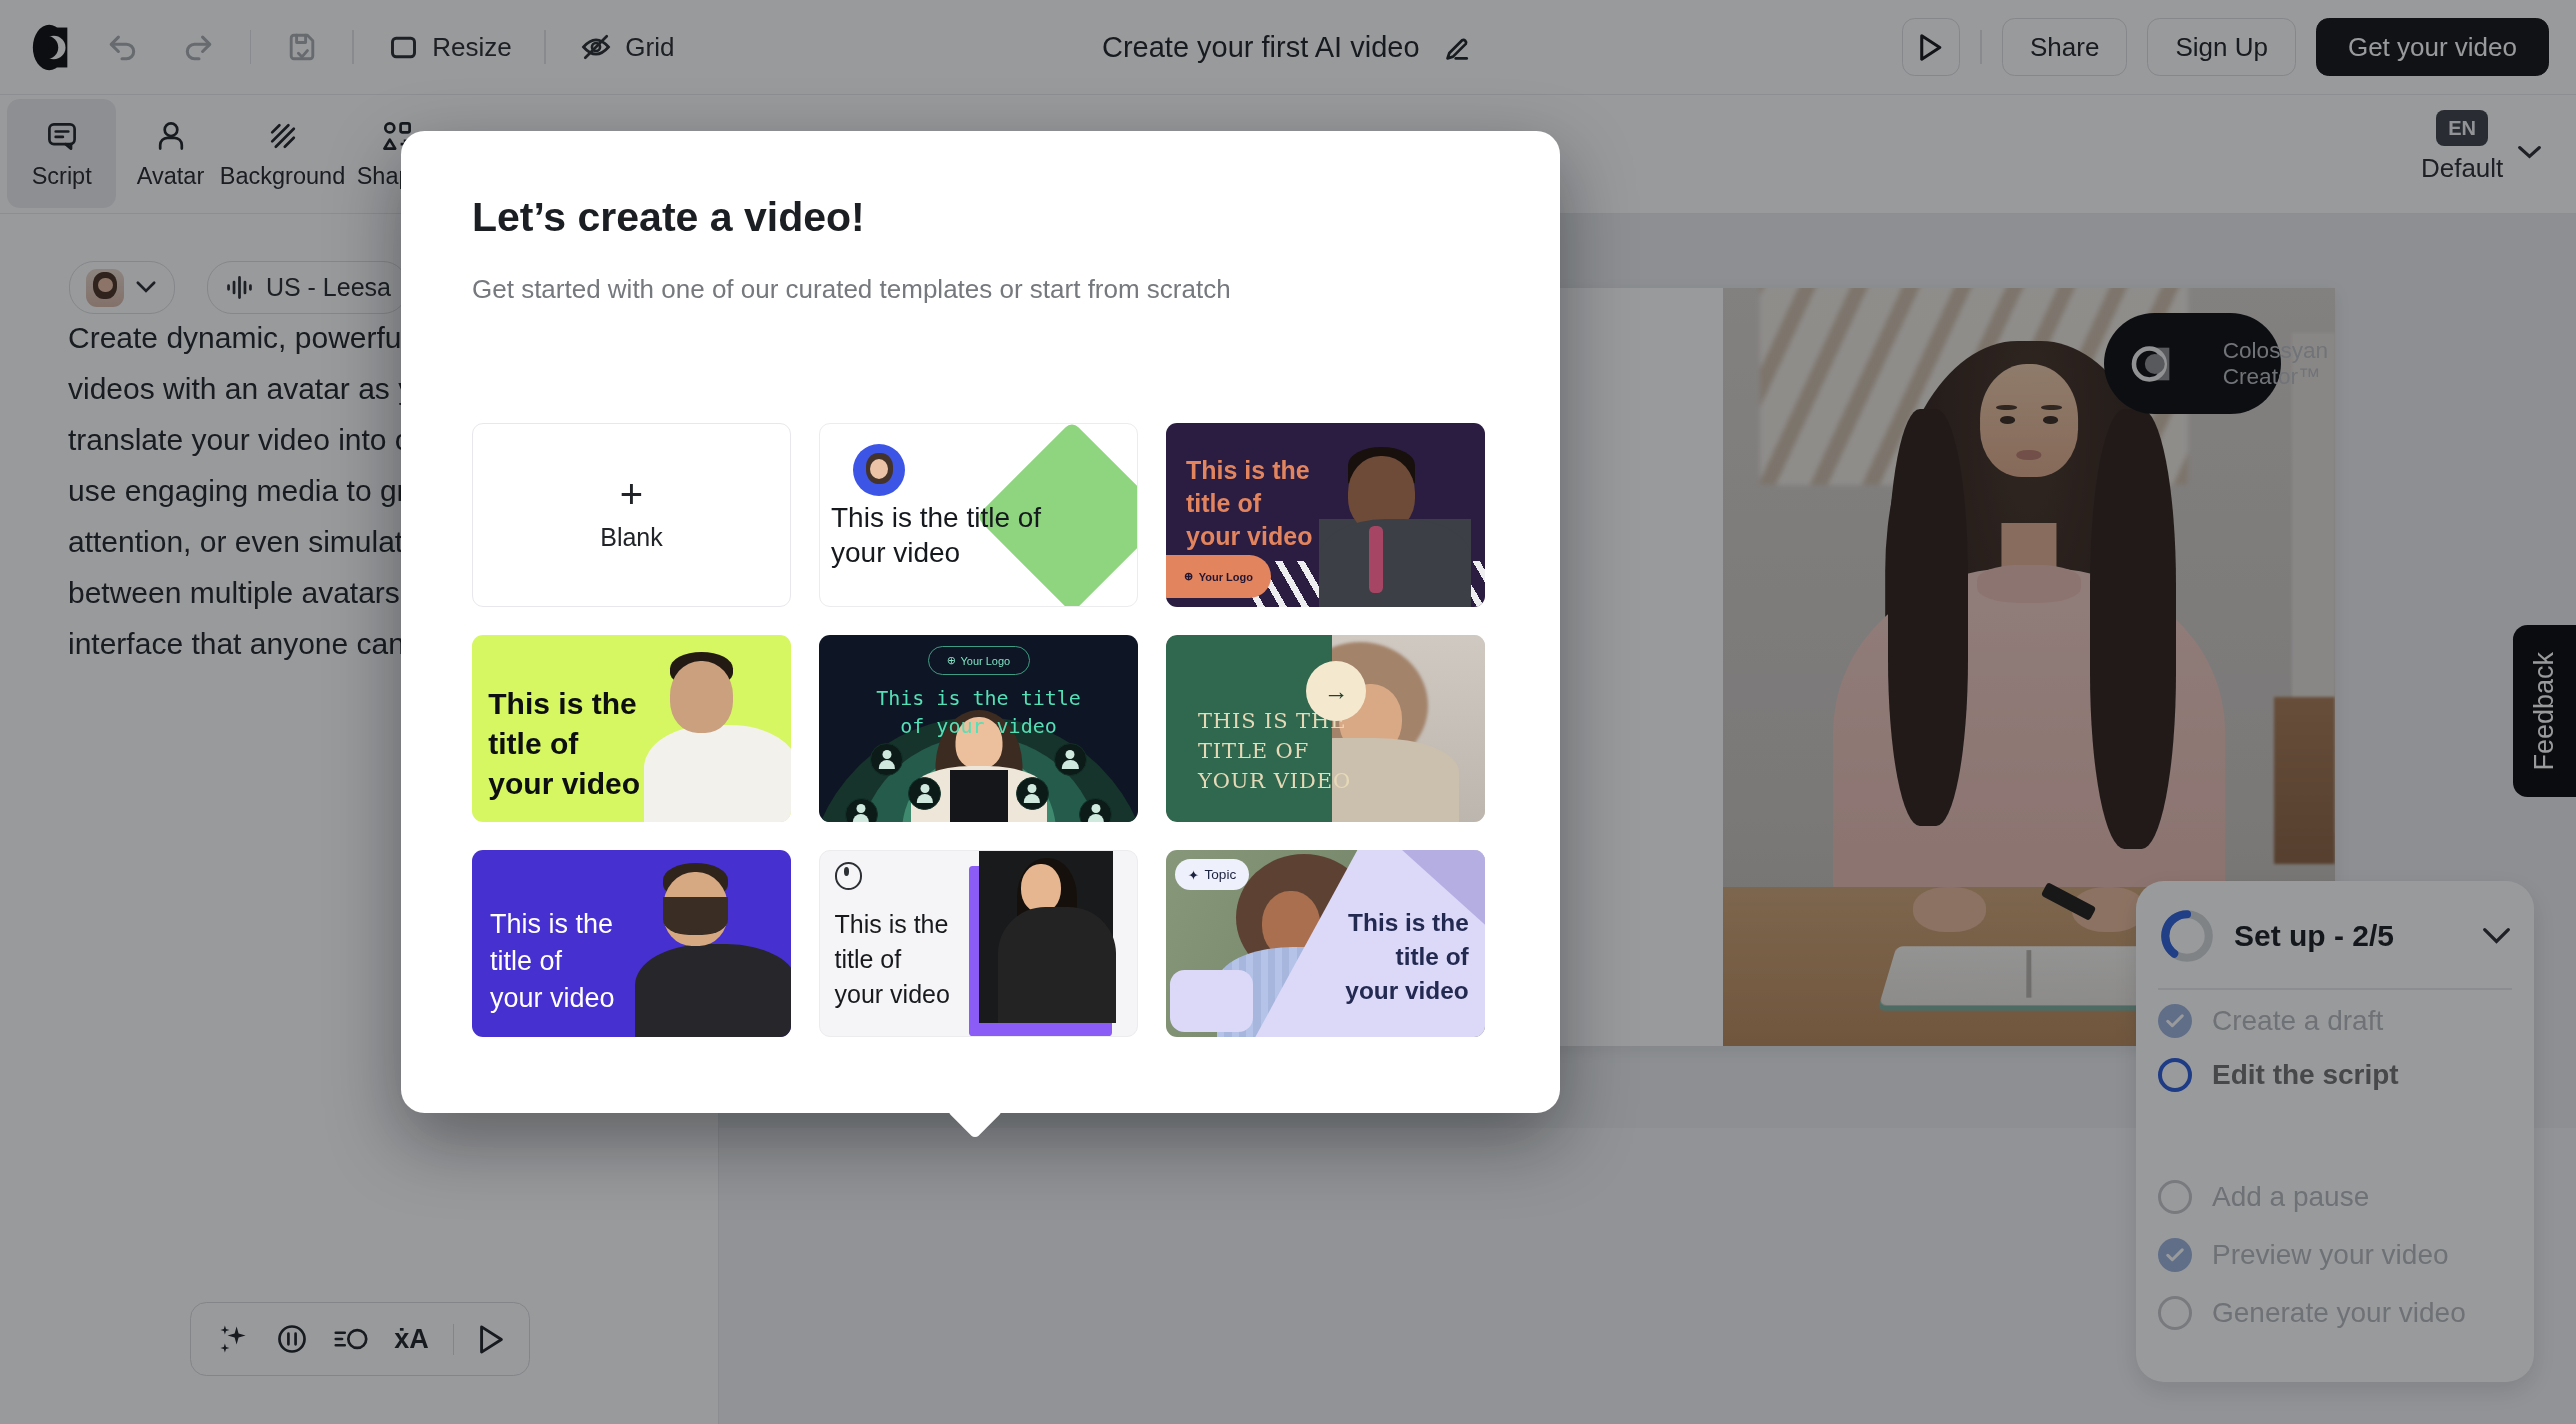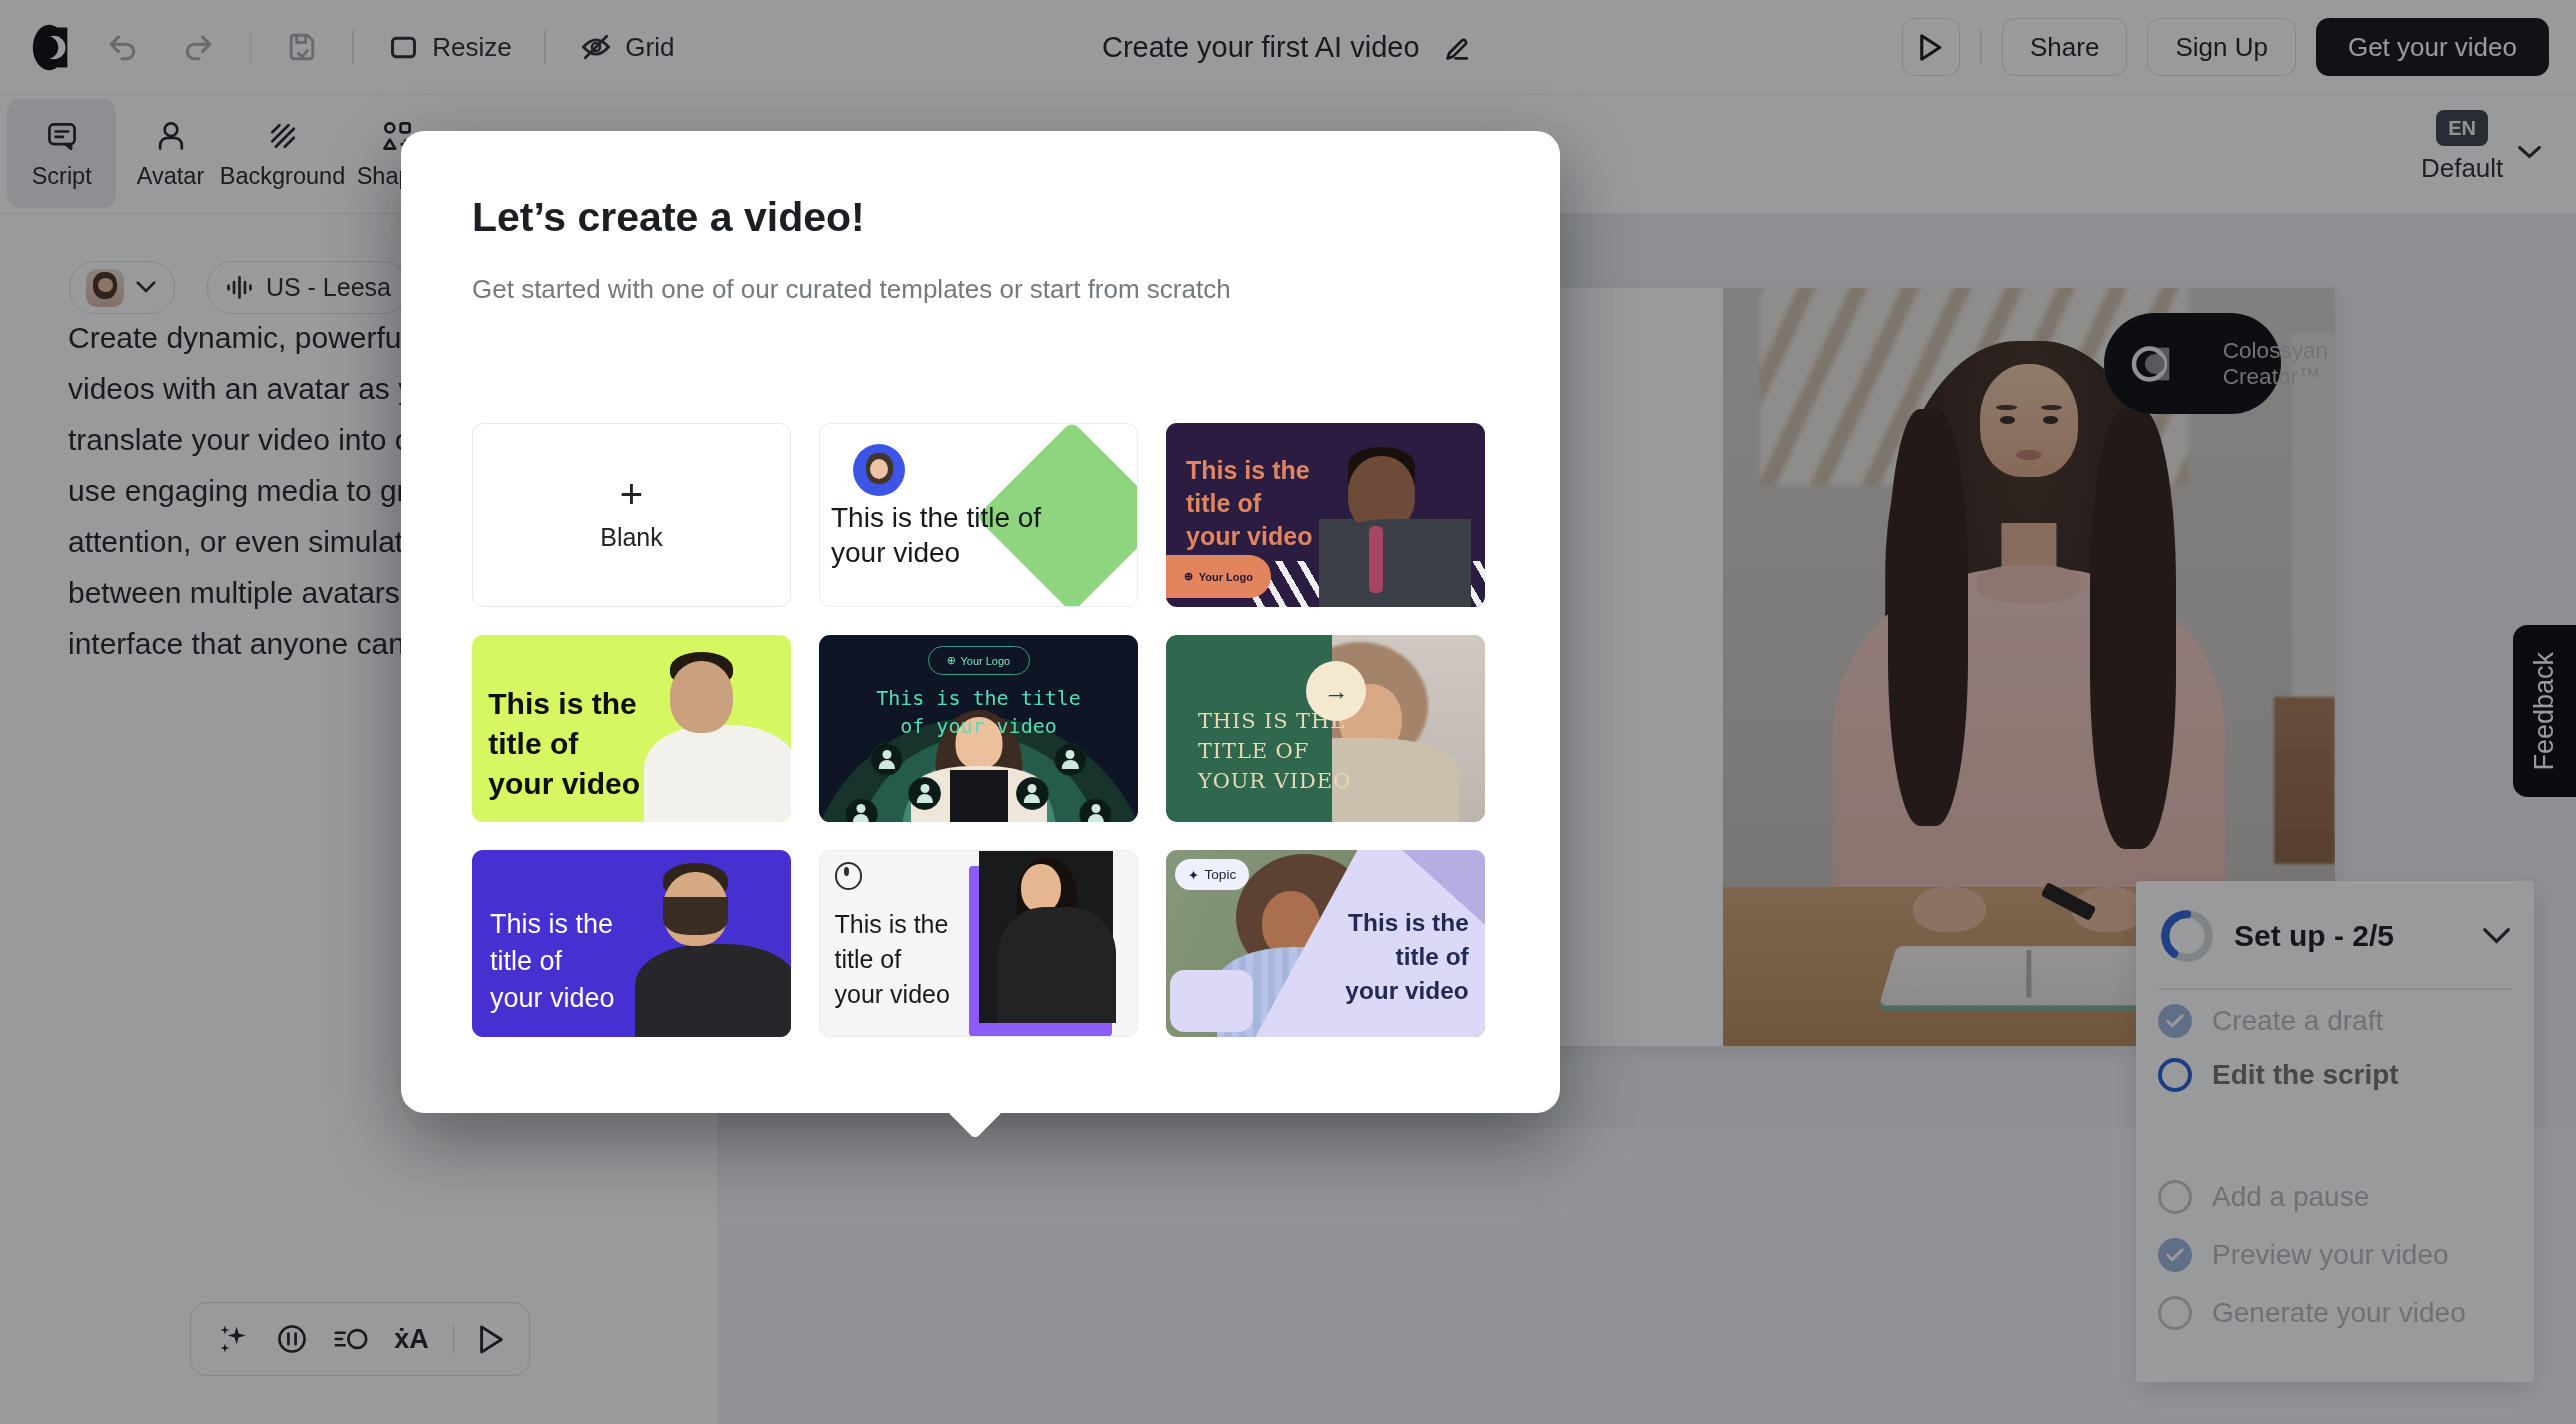--- a/index.html
+++ b/index.html
@@ -167,21 +167,21 @@
   .t-lavender{background:linear-gradient(115deg,#87987a 0%,#75866a 60%,#6c7d63 100%);}
   .t-lavender .afro{position:absolute;left:22%;top:2%;width:136px;height:127px;border-radius:50%;background:#5d4233;}
   .t-lavender .af-face{position:absolute;left:30%;top:22%;width:58px;height:67px;border-radius:48%;background:#a96f4e;}
   .t-lavender .af-body{position:absolute;left:16%;top:52%;width:190px;height:48%;border-radius:40% 40% 0 0;background:repeating-linear-gradient(90deg,#b5c3e8 0 7.2px,#a7b6dd 7.2px 14.5px);}
   .t-lavender .shape{position:absolute;inset:0;background:#dcd8f7;clip-path:polygon(60% 0,100% 0,100% 100%,28% 100%);}
   .t-lavender .shape2{position:absolute;inset:0;background:#b5aee3;clip-path:polygon(74% 0,100% 0,100% 40%);}
   .t-lavender .ttl{position:absolute;right:16.3px;top:30%;text-align:right;font-size:24.4px;line-height:34px;color:#232a52;font-weight:600;}
   .t-lavender .topic{position:absolute;left:9px;top:9px;height:31px;padding:0 12.7px;background:#eef0fb;border-radius:15.4px;display:flex;align-items:center;gap:5.4px;font-size:13.6px;color:#1c2340;}
   .t-lavender .blob{position:absolute;left:3.6px;bottom:5.4px;width:83px;height:62px;background:#dcd8f7;border-radius:14.5px;}
   
-  .setup{position:absolute;left:2136px;top:881px;width:398px;height:501px;background:#fff;border-radius:4px;z-index:10;box-shadow:0 9px 27px rgba(10,14,20,.12);}
+  .setup{position:absolute;left:2136px;top:881px;width:398px;height:501px;background:#fff;border-radius:28px;z-index:10;box-shadow:0 9px 27px rgba(10,14,20,.12);}
   .su-head{position:absolute;left:22px;top:22px;right:22px;height:65px;display:flex;align-items:center;gap:18px;}
   .su-title{font-size:30px;font-weight:600;color:#1b1f24;flex:1;}
   .su-div{position:absolute;left:22px;right:22px;top:107px;height:1.8px;background:#e8e9ea;}
   .step{position:absolute;left:22px;right:14.5px;display:flex;align-items:center;gap:20px;}
   .step .txt{font-size:28px;color:#b6b9bc;}
   .step.active .txt{color:#737373;font-weight:600;}
   .ring{width:34px;height:34px;border-radius:50%;box-sizing:border-box;border:3.6px solid #c6c9cc;flex:none;}
   .ring.blue{border-color:#2c5cd8;border-width:4.5px;}
   .done-circ{width:34px;height:34px;border-radius:50%;background:#9db4dd;flex:none;display:flex;align-items:center;justify-content:center;}
   .su-desc{position:absolute;left:76px;top:224px;width:299px;font-size:24.4px;line-height:31px;color:#9aa0a5;}

